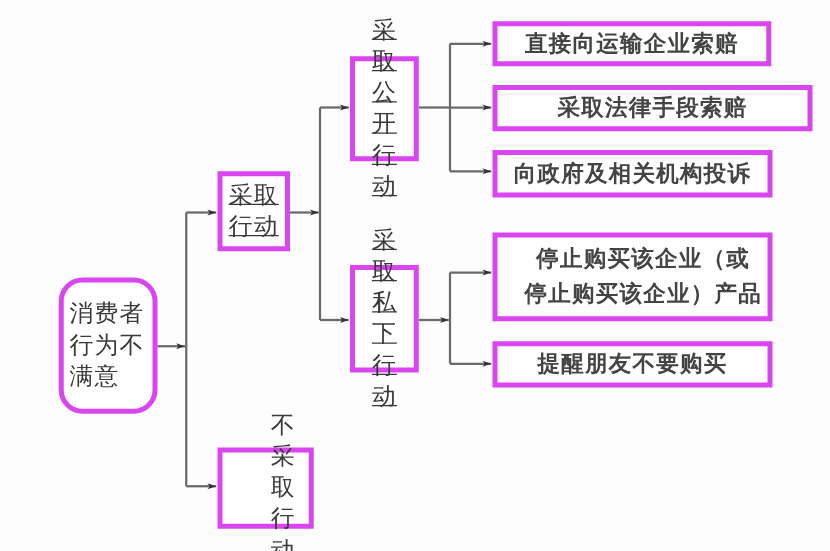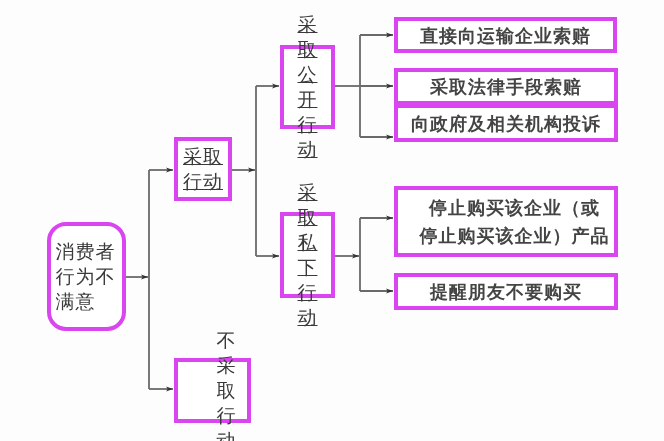--- a/index.html
+++ b/index.html
@@ -12,22 +12,22 @@
   .box span { display: block; }
   .vtext { font-size: 19px; line-height: 25px; letter-spacing: 1px; padding: 0 4px; }
   .htext { font-size: 18px; line-height: 25px; letter-spacing: 1px; font-weight: bold; color: #444; }
 
   #b-root   { left: 47px;  top: 222px; width: 79px;  height: 109px; border-radius: 19px; }
   #b-act    { left: 174px; top: 137px; width: 58px;  height: 64px; }
   #b-noact  { left: 174px; top: 358px; width: 77px;  height: 65px; }
   #b-public { left: 280px; top: 45px;  width: 55px;  height: 84px; }
   #b-private{ left: 280px; top: 212px; width: 55px;  height: 86px; }
   #b-r1     { left: 394px; top: 17px;  width: 223px; height: 36px; }
-  #b-r2     { left: 394px; top: 68px;  width: 224px; height: 37px; }
-  #b-r3     { left: 394px; top: 104px; width: 224px; height: 38px; }
+  #b-r2     { left: 394px; top: 68px;  width: 256px; height: 37px; }
+  #b-r3     { left: 394px; top: 120px; width: 224px; height: 38px; }
   #b-r4     { left: 394px; top: 186px; width: 224px; height: 71px; padding-left: 17px; }
   #b-r5     { left: 394px; top: 273px; width: 224px; height: 37px; }
   #b-root .vtext { width: 62px; text-align: left; }
   #b-act .vtext, #b-public .vtext, #b-private .vtext { width: 44px; text-decoration: underline; }
   #b-noact .vtext { width: 64px; padding-left: 32px; }
   #b-r4 .htext { line-height: 28px; }
 </style>
 </head>
 <body>
 

